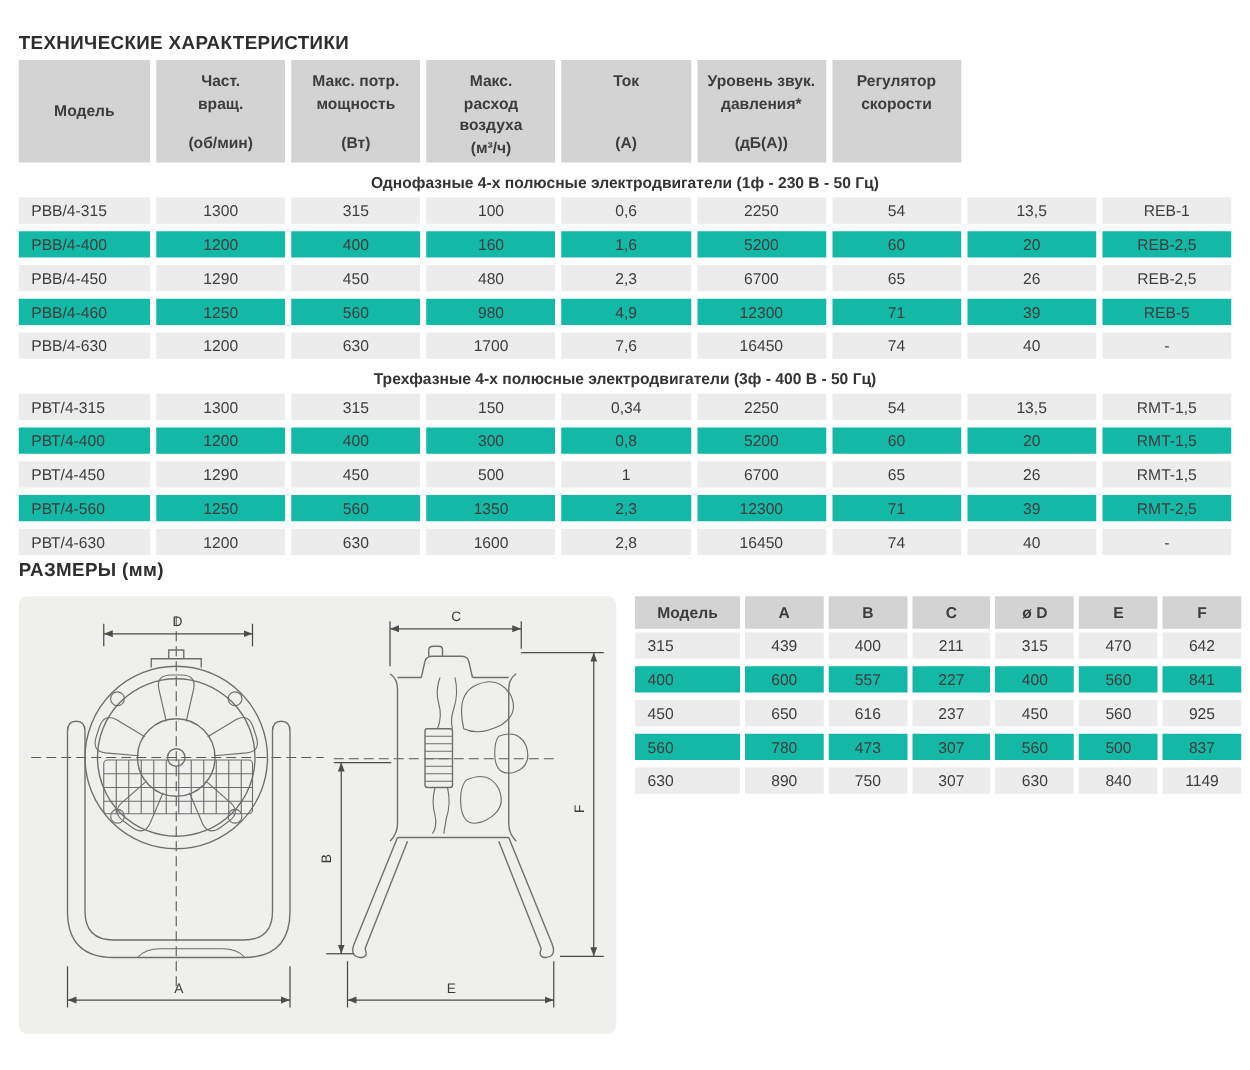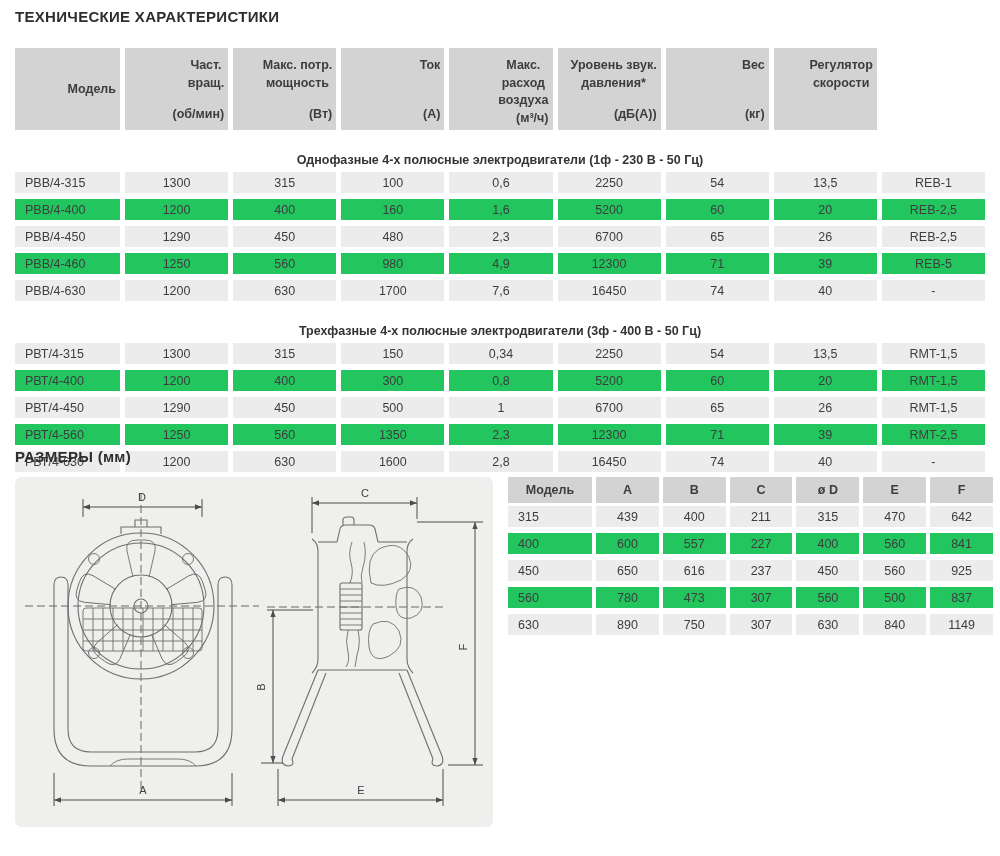--- a/index.html
+++ b/index.html
@@ -1,41 +1,41 @@
 <!DOCTYPE html>
 <html><head>
 <meta charset="utf-8">
 <style>
   * { box-sizing: border-box; }
   html,body { margin:0; padding:0; background:#ffffff; }
   body { font-family:"Liberation Sans", sans-serif; color:#3d3d3d; }
   .page { position:relative; width:1000px; height:856px; background:#fff; overflow:hidden; }
 
   .h1 { position:absolute; left:15px; font-size:15px; font-weight:bold; color:#2e2e2e; letter-spacing:.3px; }
-  #title-specs { top:8px; }
+  #title-specs { top:26px; }
   #title-dims  { top:448px; }
 
   
   .spec { position:absolute; left:15px; top:48px; width:970px; }
   .grid9 { display:grid; grid-template-columns:105px repeat(8,1fr); column-gap:5px; }
   .hcell {
     background:#d3d3d3; height:82px; padding:9px 4px 7px;
-    display:flex; flex-direction:column; align-items:flex-end; justify-content:space-between;
+    display:flex; flex-direction:column; align-items:center; justify-content:space-between;
     font-weight:bold; font-size:12.5px; text-align:center; line-height:1.4;
   }
   .hcell .lbl { white-space:pre-line; }
   .hcell.center { justify-content:center; }
-  .section-title { height:24px; margin-top:18px; display:flex; align-items:center; justify-content:center;
+  .section-title { height:24px; margin-top:4px; display:flex; align-items:center; justify-content:center;
     font-weight:bold; font-size:12.5px; color:#333; }
   .tbody { display:flex; flex-direction:column; gap:6px;justify-content:space-between; }
   .trow { height:21px; }
   .spec .trow { display:grid; grid-template-columns:105px repeat(8,1fr); column-gap:5px; }
   .tcell { display:flex; align-items:center; justify-content:center; font-size:12.5px; }
   .trow.light .tcell { background:#ececec; }
-  .trow.dark  .tcell { background:#22c55e; }
+  .trow.dark  .tcell { background:#14b8a6; }
   .trow .tcell:first-child { justify-content:flex-start; padding-left:10px; }
 
   
   .dim-table { position:absolute; left:508px; top:477px; width:485px; }
   .dim-table .grid7, .dim-table .trow { display:grid; grid-template-columns:84px repeat(6,1fr); column-gap:4px; }
   .hcell2 { background:#d3d3d3; height:26px; display:flex; align-items:center; justify-content:center;
     font-weight:bold; font-size:12.5px; }
   .dim-table .tbody { margin-top:3px; }
   .dim-table .trow { height:21px; }
 
@@ -65,37 +65,33 @@
           <span class="lbl">Част.
 вращ.</span>
           <span class="unit">(об/мин)</span>
         </div>
       <div class="hcell">
           <span class="lbl">Макс. потр.
 мощность</span>
           <span class="unit">(Вт)</span>
         </div>
       <div class="hcell">
-          <span class="lbl">Ток</span>
-          <span class="unit">(А)</span>
-        </div>
-      <div class="hcell">
           <span class="lbl">Макс.
 расход
 воздуха</span>
           <span class="unit">(м³/ч)</span>
         </div>
       <div class="hcell">
+          <span class="lbl">Ток</span>
+          <span class="unit">(А)</span>
+        </div>
+      <div class="hcell">
           <span class="lbl">Уровень звук.
 давления*</span>
           <span class="unit">(дБ(А))</span>
-        </div>
-      <div class="hcell">
-          <span class="lbl">Вес</span>
-          <span class="unit">(кг)</span>
         </div>
       <div class="hcell">
           <span class="lbl">Регулятор
 скорости</span>
           <span class="unit"></span>
         </div>
     </div>
 
     <div class="section-title">Однофазные 4-х полюсные электродвигатели (1ф - 230 В - 50 Гц)</div>
     <div class="tbody">

